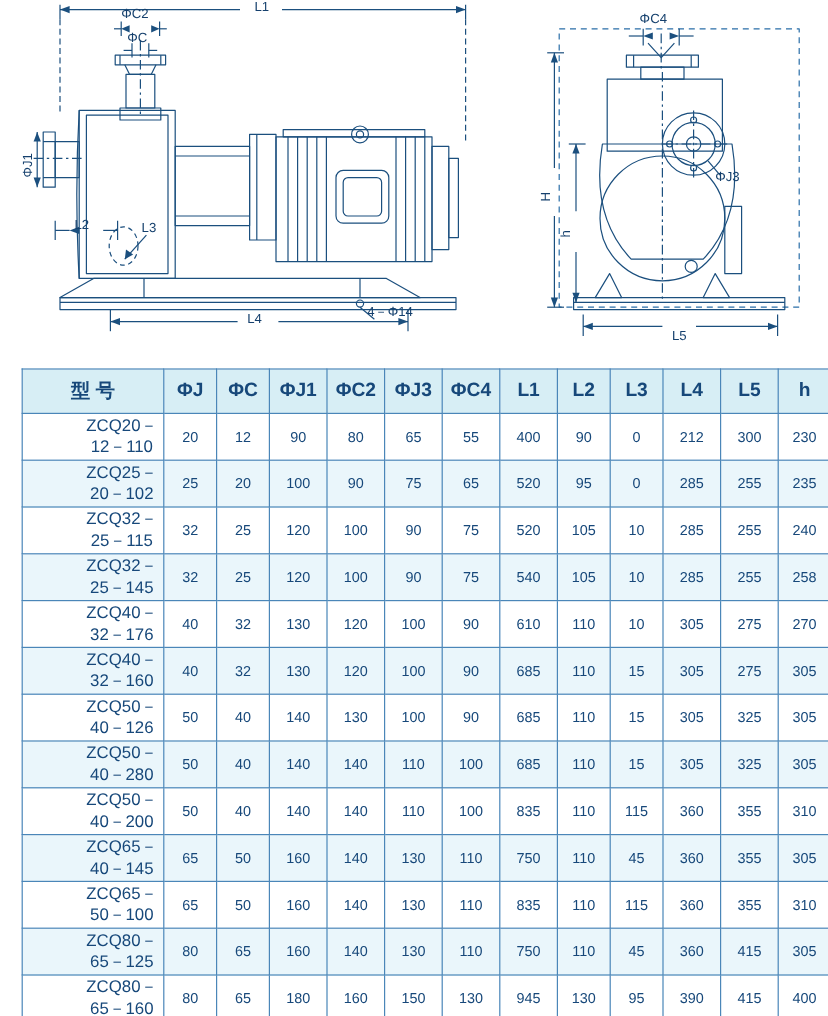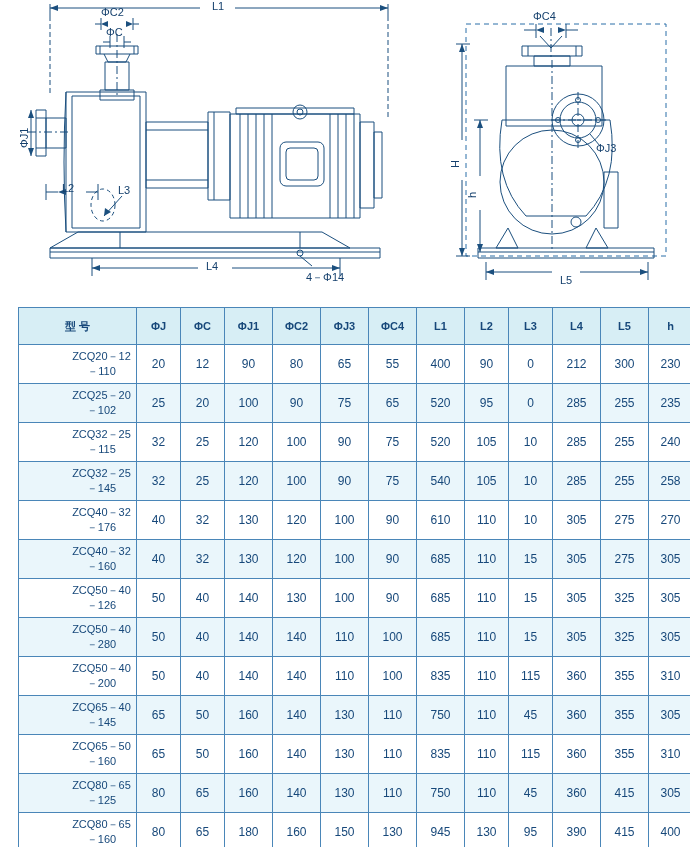--- a/index.html
+++ b/index.html
@@ -62,30 +62,30 @@
     font-size: 12px;
     color: #17487a;
     height: 38px;
     padding: 0;
     font-family: "Liberation Sans", sans-serif;
   }
   table.spec thead th {
     background: #d7eef5;
     font-weight: bold;
     height: 36px;
-    font-size: 11px;
+    font-size: 16px;
   }
   table.spec tbody tr:nth-child(odd) td {
     background: #ffffff;
   }
   table.spec tbody tr:nth-child(even) td {
     background: #eaf6fb;
   }
   table.spec td.model {
-    font-size: 11px;
+    font-size: 14px;
     letter-spacing: 0px;
     padding-left: 48px;
   }
   col.c-model { width: 118px; }
   col.c-num   { width: 44px; }
   col.c-num-l { width: 48px; }
 </style>
 </head>
 <body>
 
@@ -260,21 +260,21 @@
       </g>
     </svg>
 
     <span class="dim-label" style="left:212px; top:0px;">L1</span>
     <span class="dim-label" style="left:101px; top:6px;">ΦC2</span>
     <span class="dim-label" style="left:106px; top:26px;">ΦC</span>
     <span class="dim-label vert" style="left:18px; top:148px;">ΦJ1</span>
     <span class="dim-label" style="left:62px; top:182px;">L2</span>
     <span class="dim-label" style="left:118px; top:184px;">L3</span>
     <span class="dim-label" style="left:206px; top:260px;">L4</span>
-    <span class="dim-label" style="left:306px; top:270px;">4－Φ14</span>
+    <span class="dim-label" style="left:306px; top:252px;">4－Φ14</span>
     <span class="dim-label" style="left:533px; top:10px;">ΦC4</span>
     <span class="dim-label" style="left:596px; top:142px;">ΦJ3</span>
     <span class="dim-label vert" style="left:449px; top:168px;">H</span>
     <span class="dim-label vert" style="left:466px; top:198px;">h</span>
     <span class="dim-label" style="left:560px; top:274px;">L5</span>
   </div>
 
   <div class="table-wrap">
     <table class="spec">
       <colgroup>
@@ -465,21 +465,21 @@
           <td>110</td>
           <td>750</td>
           <td>110</td>
           <td>45</td>
           <td>360</td>
           <td>355</td>
           <td>305</td>
 
         </tr>
         <tr>
-          <td class="model">ZCQ65－50－160</td>
+          <td class="model">ZCQ65－50－100</td>
           <td>65</td>
           <td>50</td>
           <td>160</td>
           <td>140</td>
           <td>130</td>
           <td>110</td>
           <td>835</td>
           <td>110</td>
           <td>115</td>
           <td>360</td>

